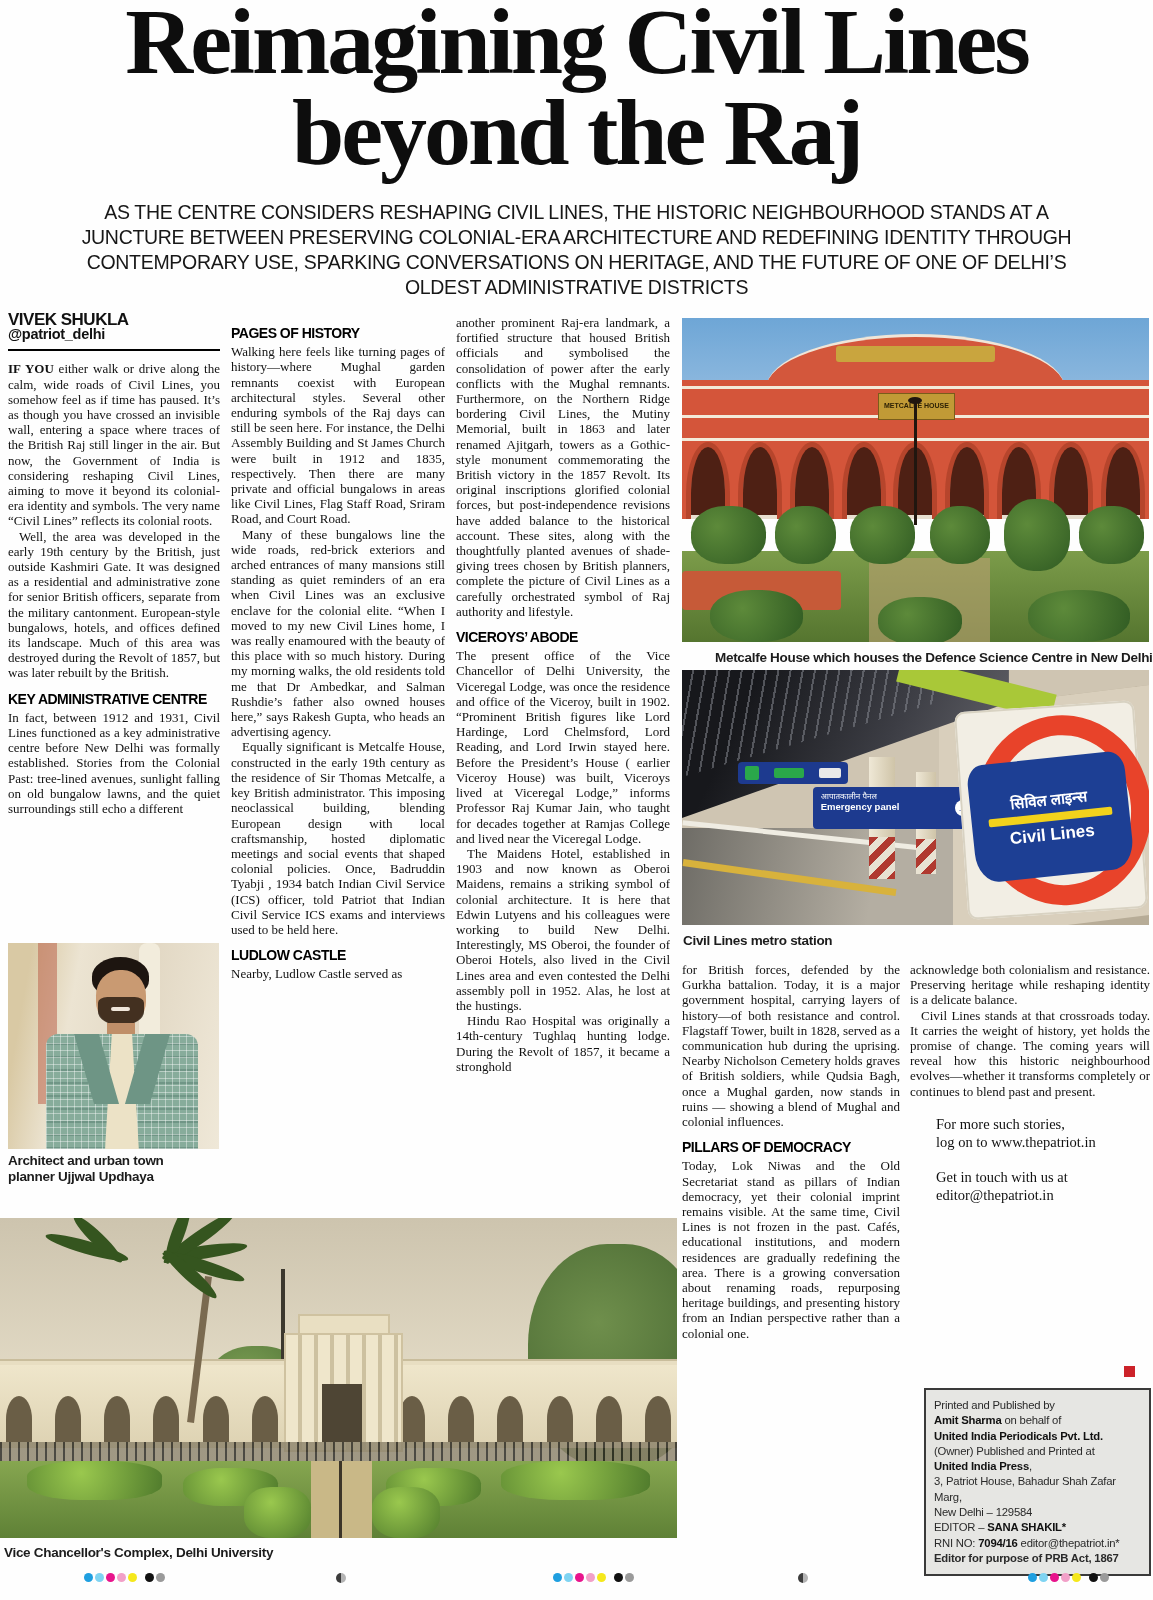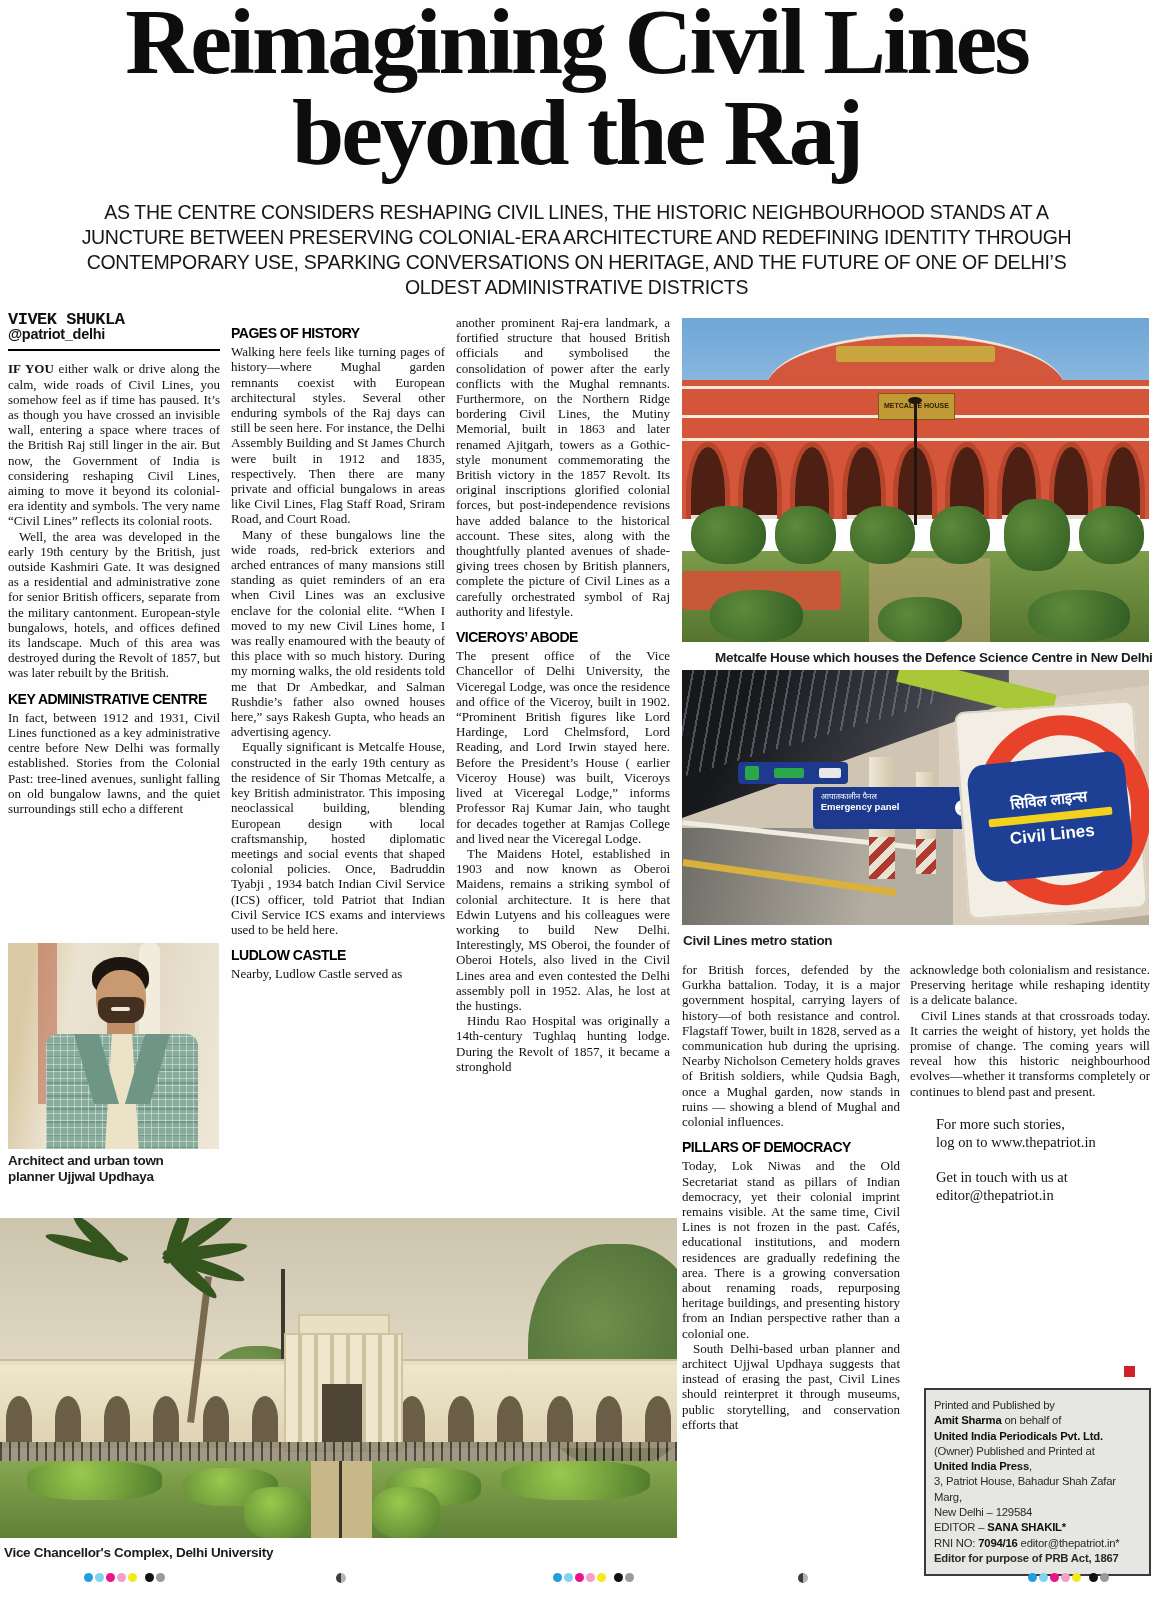--- a/index.html
+++ b/index.html
@@ -11,21 +11,21 @@
             letter-spacing:-3px;color:#0d0d0d;}
   .standfirst{position:absolute;top:200px;left:68px;width:1017px;text-align:center;
               font-family:"Liberation Sans",sans-serif;font-size:19.5px;line-height:25px;
               letter-spacing:-.3px;color:#171717;}
   
   .col{position:absolute;text-align:justify;font-size:13px;line-height:15.2px;overflow:hidden;}
   .col p{margin:0;}
   .col p.ind{text-indent:11px;}
   .khead{font-family:"Liberation Sans",sans-serif;font-weight:700;font-size:14px;
          letter-spacing:-.5px;margin:11px 0 3px 0;color:#000;}
-  .byline-name{font-family:Liberation Mono, monospace;font-weight:700;font-size:17px;letter-spacing:-.5px;}
+  .byline-name{font-family:Liberation Sans, sans-serif;font-weight:700;font-size:17px;letter-spacing:-.5px;}
   .byline-handle{font-family:"Liberation Sans",sans-serif;font-weight:700;font-size:14.5px;letter-spacing:-.3px;}
   .byline-rule{border-bottom:2px solid #000;margin:7px 0 10px 0;}
   .lead{font-weight:700;}
   .caption{position:absolute;font-family:"Liberation Sans",sans-serif;font-weight:700;
            font-size:13.5px;line-height:16px;letter-spacing:-.3px;color:#1c1c1c;}
   
   .credit{font-style:italic;text-align:right;font-size:14px;line-height:17px;margin-top:16px;}
   .promo{font-size:14.5px;line-height:18.5px;margin-top:16px;padding-left:26px;text-align:left;}
   .endmark{position:absolute;width:11px;height:11px;background:#cc2229;}
   
@@ -256,21 +256,20 @@
         <div class="en">Civil Lines</div>
       </div>
     </div>
   </div>
   <div class="caption" style="left:683px;top:933px;width:467px;">Civil Lines metro station</div>
 
   <div class="col" style="left:682px;top:962px;width:218px;height:566px;">
     <p>for British forces, defended by the Gurkha battalion. Today, it is a major government hospital, carrying layers of history—of both resistance and control. Flagstaff Tower, built in 1828, served as a communication hub during the uprising. Nearby Nicholson Cemetery holds graves of British soldiers, while Qudsia Bagh, once a Mughal garden, now stands in ruins — showing a blend of Mughal and colonial influences.</p>
     <div class="khead">PILLARS OF DEMOCRACY</div>
     <p>Today, Lok Niwas and the Old Secretariat stand as pillars of Indian democracy, yet their colonial imprint remains visible. At the same time, Civil Lines is not frozen in the past. Cafés, educational institutions, and modern residences are gradually redefining the area. There is a growing conversation about renaming roads, repurposing heritage buildings, and presenting history from an Indian perspective rather than a colonial one.</p>
-    <p class="ind">South Delhi-based urban planner and architect Ujjwal Updhaya suggests that instead of erasing the past, Civil Lines should reinterpret it through museums, public storytelling, and conservation efforts that</p>
   </div>
 
   <div class="col" style="left:910px;top:962px;width:240px;height:424px;">
     <p>acknowledge both colonialism and resistance. Preserving heritage while reshaping identity is a delicate balance.</p>
     <p class="ind">Civil Lines stands at that crossroads today. It carries the weight of history, yet holds the promise of change. The coming years will reveal how this historic neighbourhood evolves—whether it transforms completely or continues to blend past and present.</p>
     <div class="promo">
       <div>For more such stories,</div>
       <div>log on to www.thepatriot.in</div>
     </div>
     <div class="promo">

